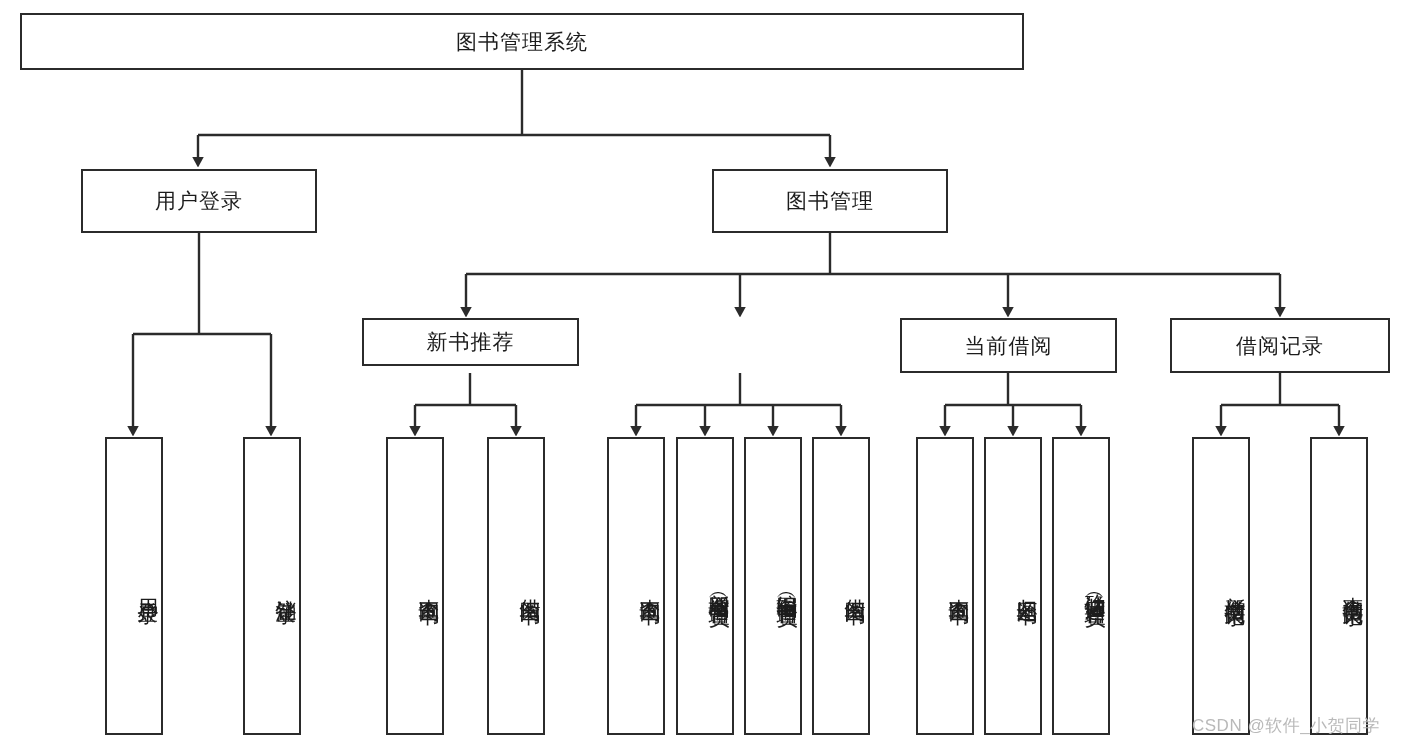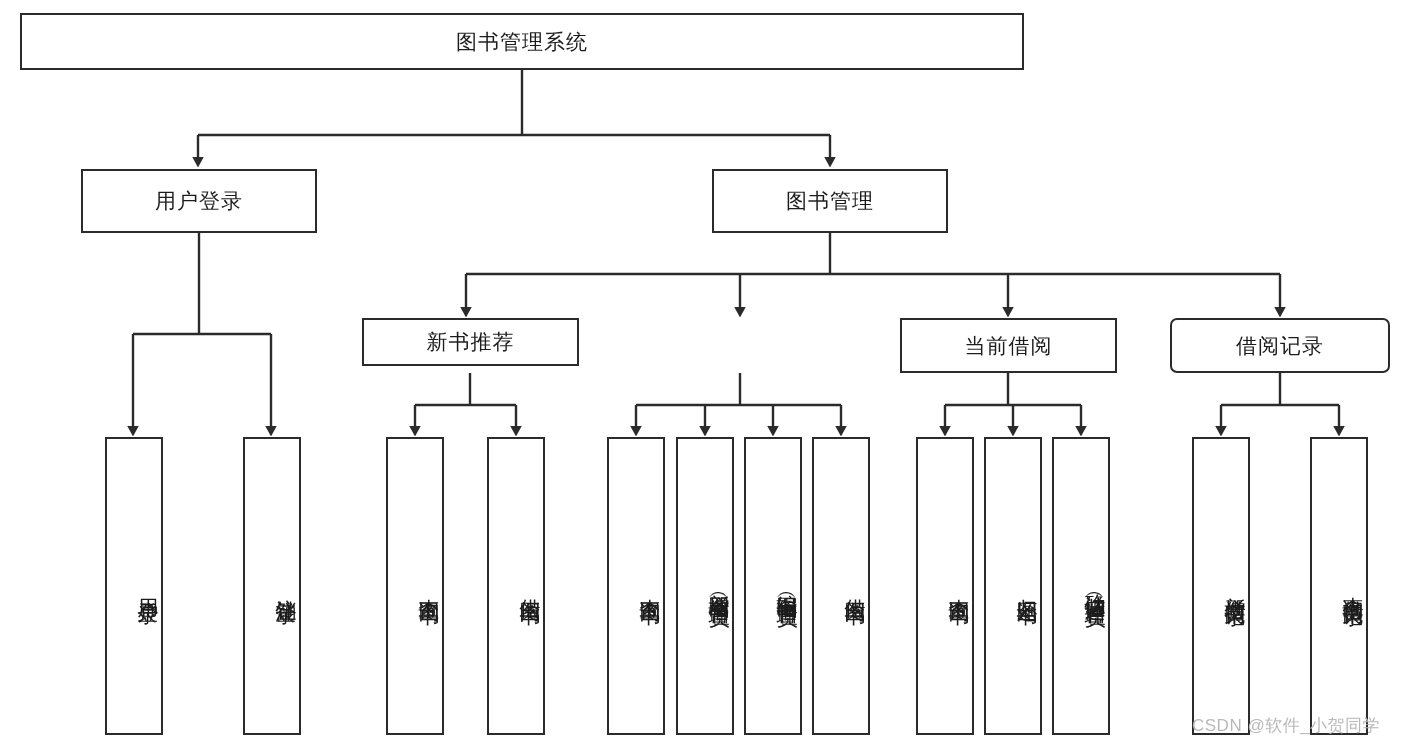--- a/index.html
+++ b/index.html
@@ -118,21 +118,21 @@
     </g>
   </svg>
 
   <div class="node node-h" style="left: 20px; top: 13px; width: 1004px; height: 57px;">图书管理系统</div>
 
   <div class="node node-h" style="left: 81px; top: 169px; width: 236px; height: 64px;">用户登录</div>
   <div class="node node-h" style="left: 712px; top: 169px; width: 236px; height: 64px;">图书管理</div>
 
   <div class="node node-h" style="left: 362px; top: 318px; width: 217px; height: 48px;">新书推荐</div>
   <div class="node node-h" style="left: 900px; top: 318px; width: 217px; height: 55px;">当前借阅</div>
-  <div class="node node-h" style="left: 1170px; top: 318px; width: 220px; height: 55px; border-radius: 7px;">借阅记录</div>
+  <div class="node node-h" style="left: 1170px; top: 318px; width: 220px; height: 55px;">借阅记录</div>
 
   <div class="node node-v" style="left: 105px; top: 437px; width: 58px; height: 298px;">用户登录</div>
   <div class="node node-v" style="left: 243px; top: 437px; width: 58px; height: 298px;">注销登录</div>
   <div class="node node-v" style="left: 386px; top: 437px; width: 58px; height: 298px;">查询图书</div>
   <div class="node node-v" style="left: 487px; top: 437px; width: 58px; height: 298px;">借阅图书</div>
   <div class="node node-v" style="left: 607px; top: 437px; width: 58px; height: 298px;">查询图书</div>
   <div class="node node-v" style="left: 676px; top: 437px; width: 58px; height: 298px;">新增图书（管理员）</div>
   <div class="node node-v" style="left: 744px; top: 437px; width: 58px; height: 298px;">编辑图书（管理员）</div>
   <div class="node node-v" style="left: 812px; top: 437px; width: 58px; height: 298px;">借阅图书</div>
   <div class="node node-v" style="left: 916px; top: 437px; width: 58px; height: 298px;">查询图书</div>

